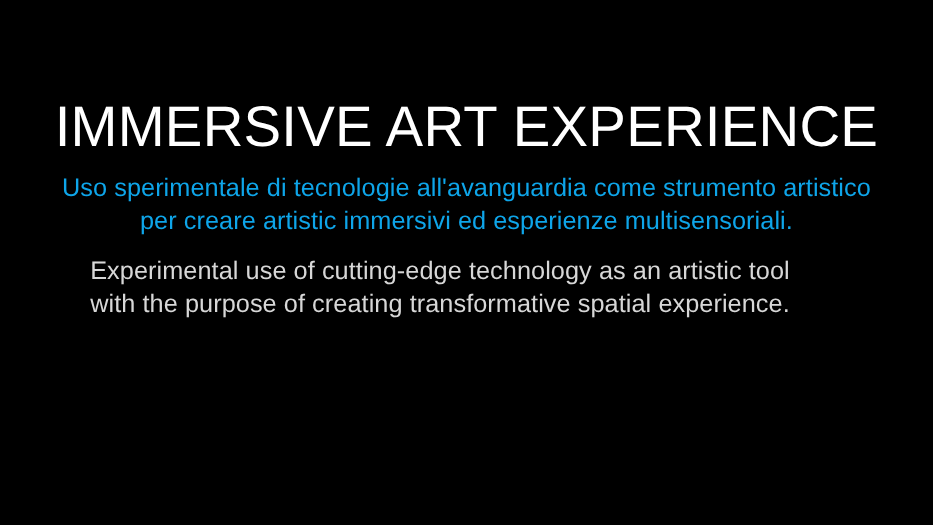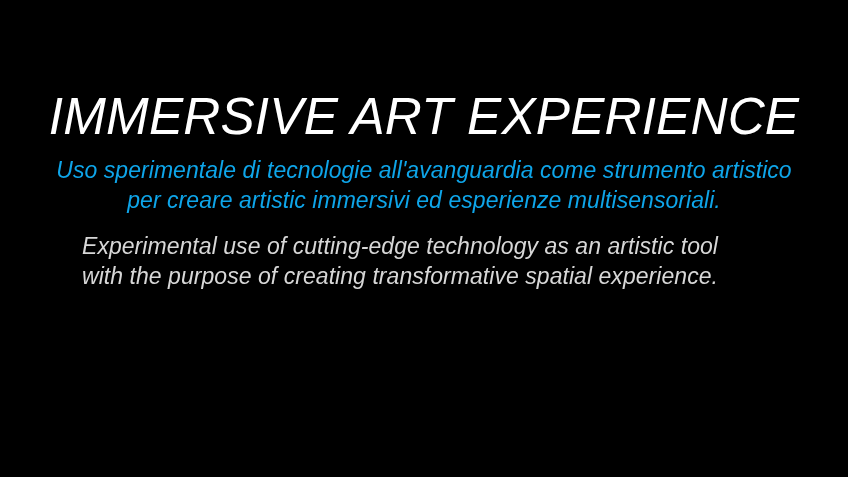--- a/index.html
+++ b/index.html
@@ -13,21 +13,20 @@
     overflow: hidden;
     font-family: "Liberation Sans", sans-serif;
     -webkit-font-smoothing: antialiased;
   }
 
   .slide {
     position: relative;
     width: 848px;
     height: 477px;
     background: #000000;
-    font-style: italic;
   }
 
   
   .slide-title {
     position: absolute;
     left: 0;
     top: 52px;
     width: 848px;
     text-align: center;
     color: #ffffff;

